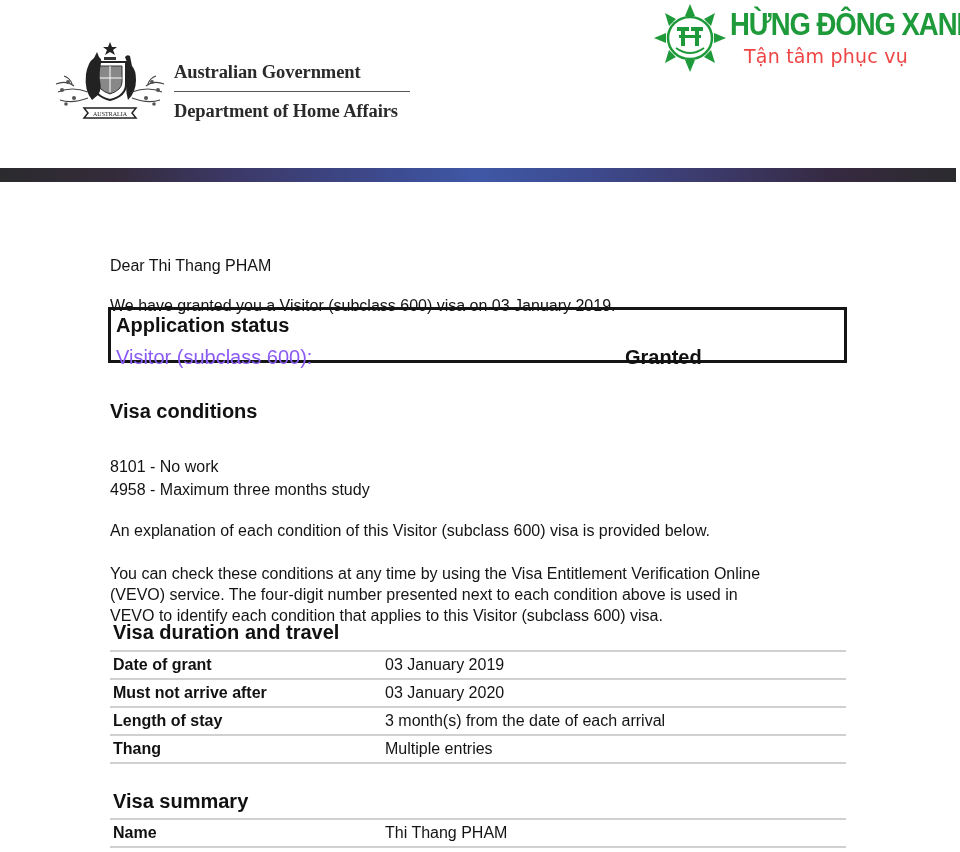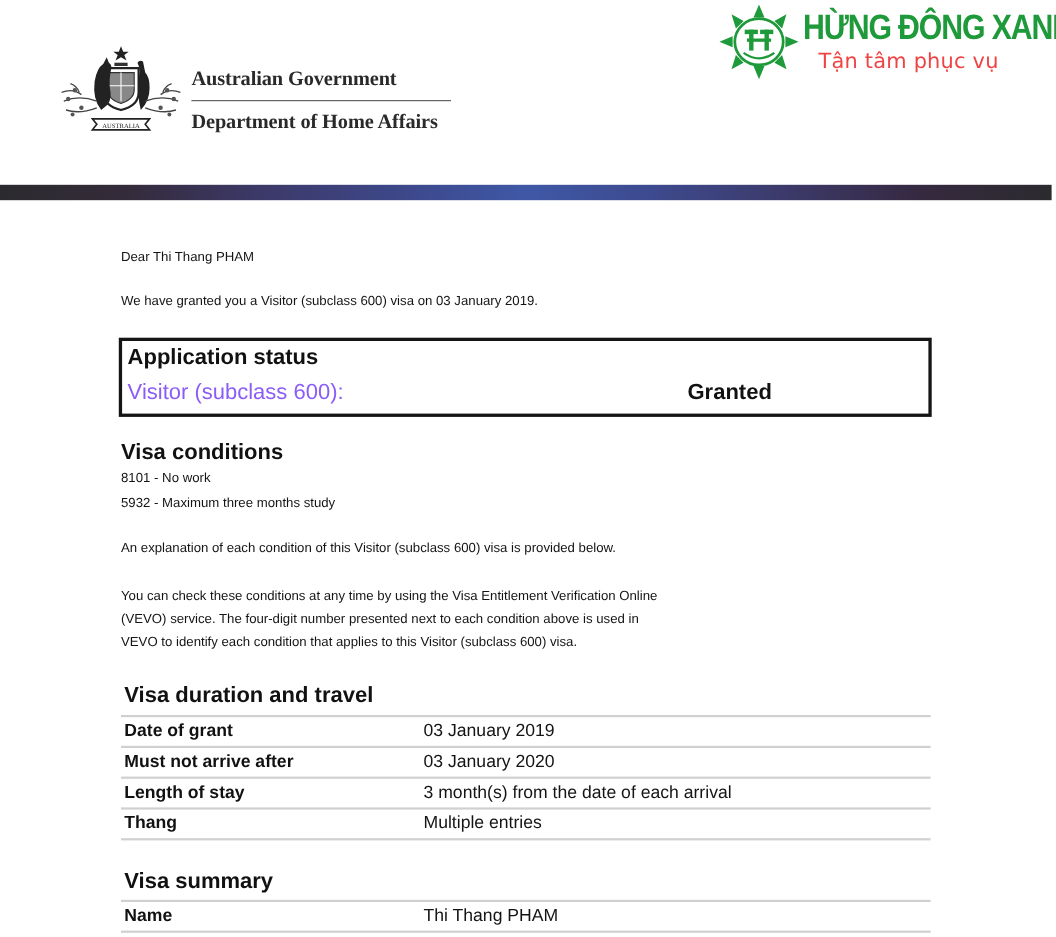--- a/index.html
+++ b/index.html
@@ -13,23 +13,23 @@
     .gov-rule { height: 1px; background: #555; margin: 8px 0 9px 0; width: 236px; }
     .gov-dept { font-family: "Liberation Serif", serif; font-weight: bold; font-size: 18.5px; color: #2a2a2a; letter-spacing: -0.1px; }
 
     .brand { position: absolute; left: 654px; top: 2px; width: 306px; height: 72px; }
     .brand-sun { position: absolute; left: 0; top: 2px; width: 72px; height: 68px; }
     .brand-name { position: absolute; left: 76px; top: 4px; font-family: "Liberation Sans Narrow", "Liberation Sans", sans-serif; font-weight: bold; font-size: 32px; color: #1e9a3a; letter-spacing: -1.2px; transform: scaleX(0.86); transform-origin: left top; white-space: nowrap; }
     .brand-tag { position: absolute; left: 90px; top: 43px; font-family: "DejaVu Sans", sans-serif; font-size: 19px; color: #ef4444; letter-spacing: 0.2px; white-space: nowrap; }
 
     .band { position: absolute; left: 0; top: 168px; width: 956px; height: 14px;
       background: linear-gradient(90deg, #2b2b2e 0%, #342b3a 12%, #3c3866 24%, #3d4a8e 40%, #3f58a6 50%, #3d4a8e 62%, #3c3866 76%, #35293f 88%, #2b2b2e 100%); }
-    .p { position: absolute; left: 110px; font-size: 12px; color: #141414; white-space: nowrap; }
+    .p { position: absolute; left: 110px; font-size: 16px; color: #141414; white-space: nowrap; margin-top: 31px; }
 
-    .status-box { position: absolute; left: 108px; top: 307px; width: 739px; height: 72px; border: 3px solid #151515; }
+    .status-box { position: absolute; left: 108px; top: 307px; width: 739px; height: 56px; border: 3px solid #151515; }
     .status-title { position: absolute; left: 5px; top: 4px; font-weight: bold; font-size: 20px; color: #111; }
     .status-label { position: absolute; left: 5px; top: 36px; font-size: 20px; color: #8b5cf6; }
     .status-value { position: absolute; left: 514px; top: 36px; font-weight: bold; font-size: 20px; color: #111; }
 
     .h2 { position: absolute; left: 110px; font-weight: bold; font-size: 20px; color: #111; }
     .h2.sub { left: 113px; }
 
     .table { position: absolute; left: 110px; width: 736px; }
     .table .rule { height: 2px; background: #d0d0d0; }
     .table .row { position: relative; height: 26px; }
@@ -120,21 +120,21 @@
 <div class="p" style="top:266px;">We have granted you a Visitor (subclass 600) visa on 03 January 2019.</div>
 
 <div class="status-box">
   <div class="status-title">Application status</div>
   <div class="status-label">Visitor (subclass 600):</div>
   <div class="status-value">Granted</div>
 </div>
 
 <div class="h2" style="top:400px;">Visa conditions</div>
 <div class="p" style="top:427px;">8101 - No work</div>
-<div class="p" style="top:450px;">5932 - Maximum three months study</div>
+<div class="p" style="top:450px;">4958 - Maximum three months study</div>
 <div class="p" style="top:491px;">An explanation of each condition of this Visitor (subclass 600) visa is provided below.</div>
 
 <div class="p" style="top:534px;">You can check these conditions at any time by using the Visa Entitlement Verification Online</div>
 <div class="p" style="top:555px;">(VEVO) service. The four-digit number presented next to each condition above is used in</div>
 <div class="p" style="top:576px;">VEVO to identify each condition that applies to this Visitor (subclass 600) visa.</div>
 
 <div class="h2 sub" style="top:621px;">Visa duration and travel</div>
 <div class="table" style="top:650px;">
   <div class="rule"></div>
   <div class="row">

